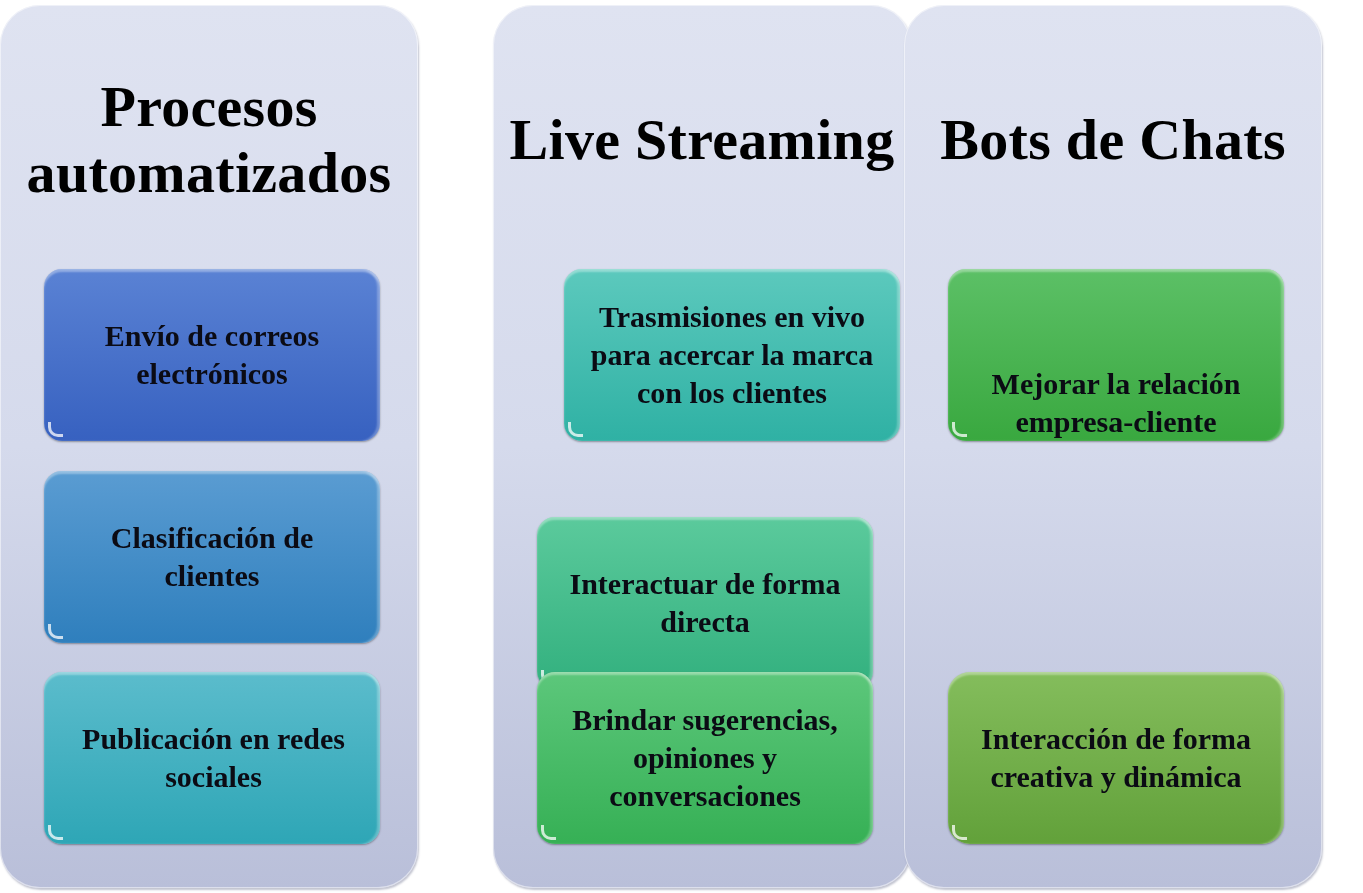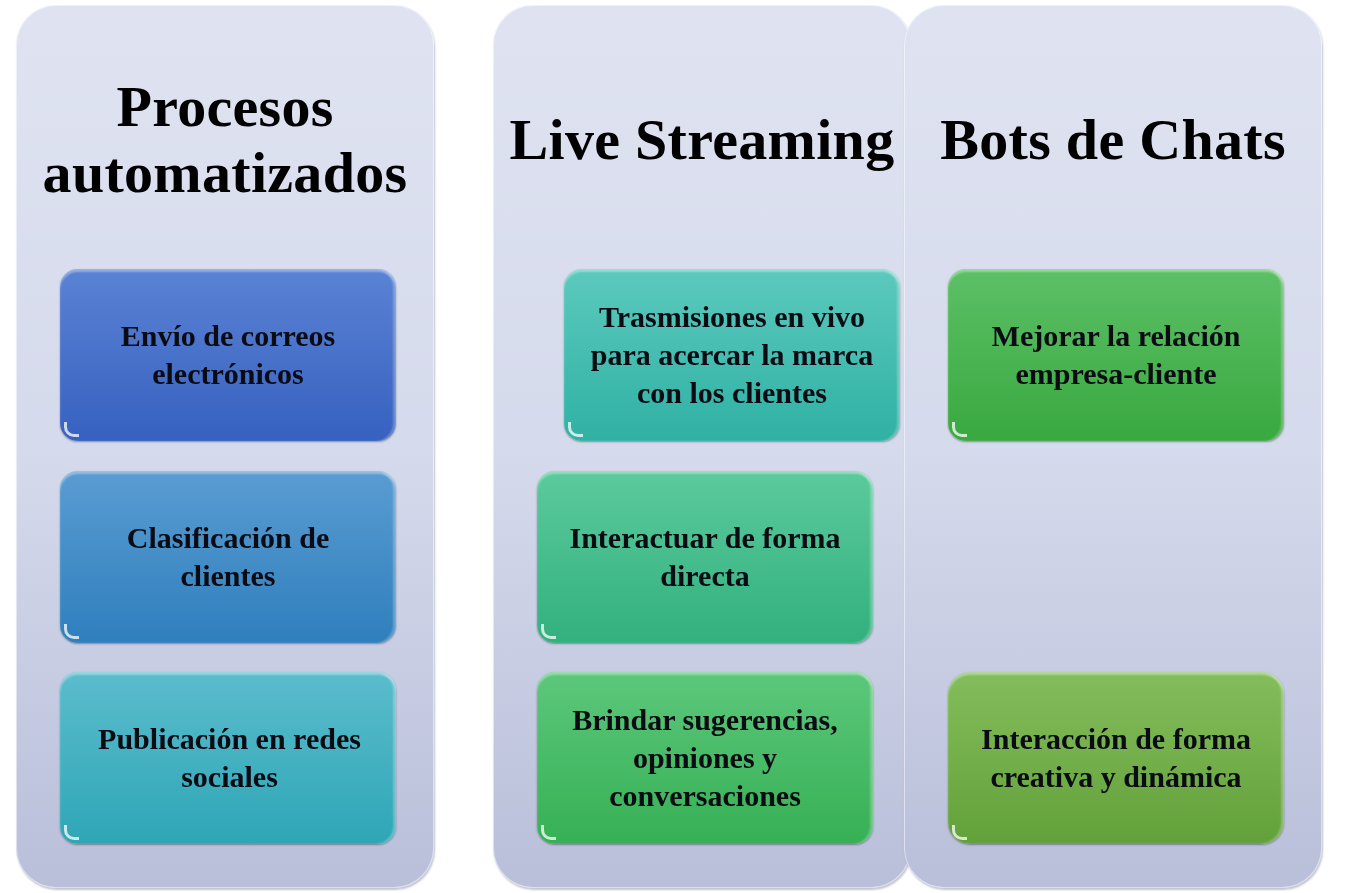--- a/index.html
+++ b/index.html
@@ -70,21 +70,21 @@
     border-bottom: 3px solid rgba(255,255,255,0.75);
     transform: rotate(0deg);
   }
   .card-1 { top: 264px; }
   .card-2 { top: 466px; }
   .card-3 { top: 667px; }
 </style>
 </head>
 <body>
 
-<div class="panel" style="left:16px;">
+<div class="panel" style="left:0;">
   <div class="panel-title">
     <div>
       <div>Procesos</div>
       <div>automatizados</div>
     </div>
   </div>
   <div class="card card-1" style="background:linear-gradient(to bottom,#5a82d4,#3761c0);">
     <div>
       <div>Envío de correos</div>
       <div>electrónicos</div>
@@ -110,42 +110,42 @@
       <div>Live Streaming</div>
     </div>
   </div>
   <div class="card card-1" style="background:linear-gradient(to bottom,#5cc9bd,#2fb1a4);margin-left:27px;">
     <div>
       <div>Trasmisiones en vivo</div>
       <div>para acercar la marca</div>
       <div>con los clientes</div>
     </div>
   </div>
-  <div class="card card-2" style="background:linear-gradient(to bottom,#5bca9c,#32b07e);">
+  <div class="card card-2" style="background:linear-gradient(to bottom,#5bca9c,#32b07e);margin-top:46px;">
     <div>
       <div>Interactuar de forma</div>
       <div>directa</div>
     </div>
   </div>
   <div class="card card-3" style="background:linear-gradient(to bottom,#5cc77b,#36b055);">
     <div>
       <div>Brindar sugerencias,</div>
       <div>opiniones y</div>
       <div>conversaciones</div>
     </div>
   </div>
 </div>
 
 <div class="panel" style="left:904px;">
   <div class="panel-title">
     <div>
       <div>Bots de Chats</div>
     </div>
   </div>
-  <div class="card card-1" style="background:linear-gradient(to bottom,#5cc066,#39a83f);">
+  <div class="card card-1" style="background:linear-gradient(to bottom,#5cc066,#39a83f);align-items:flex-end;">
     <div>
       <div>Mejorar la relación</div>
       <div>empresa-cliente</div>
     </div>
   </div>
   <div class="card card-3" style="background:linear-gradient(to bottom,#84bd5c,#62a13a);border-radius:22px;">
     <div>
       <div>Interacción de forma</div>
       <div>creativa y dinámica</div>
     </div>

